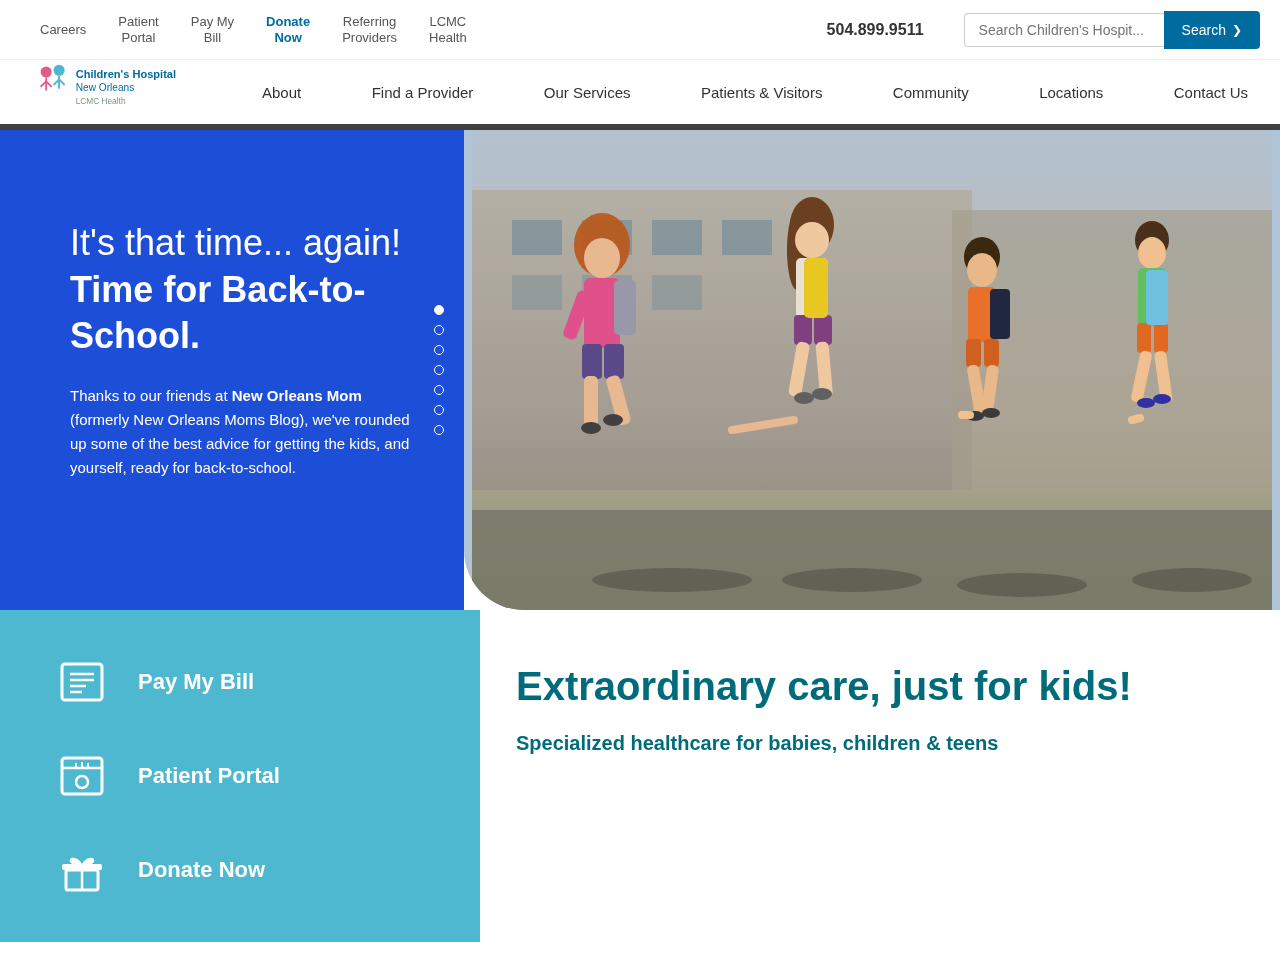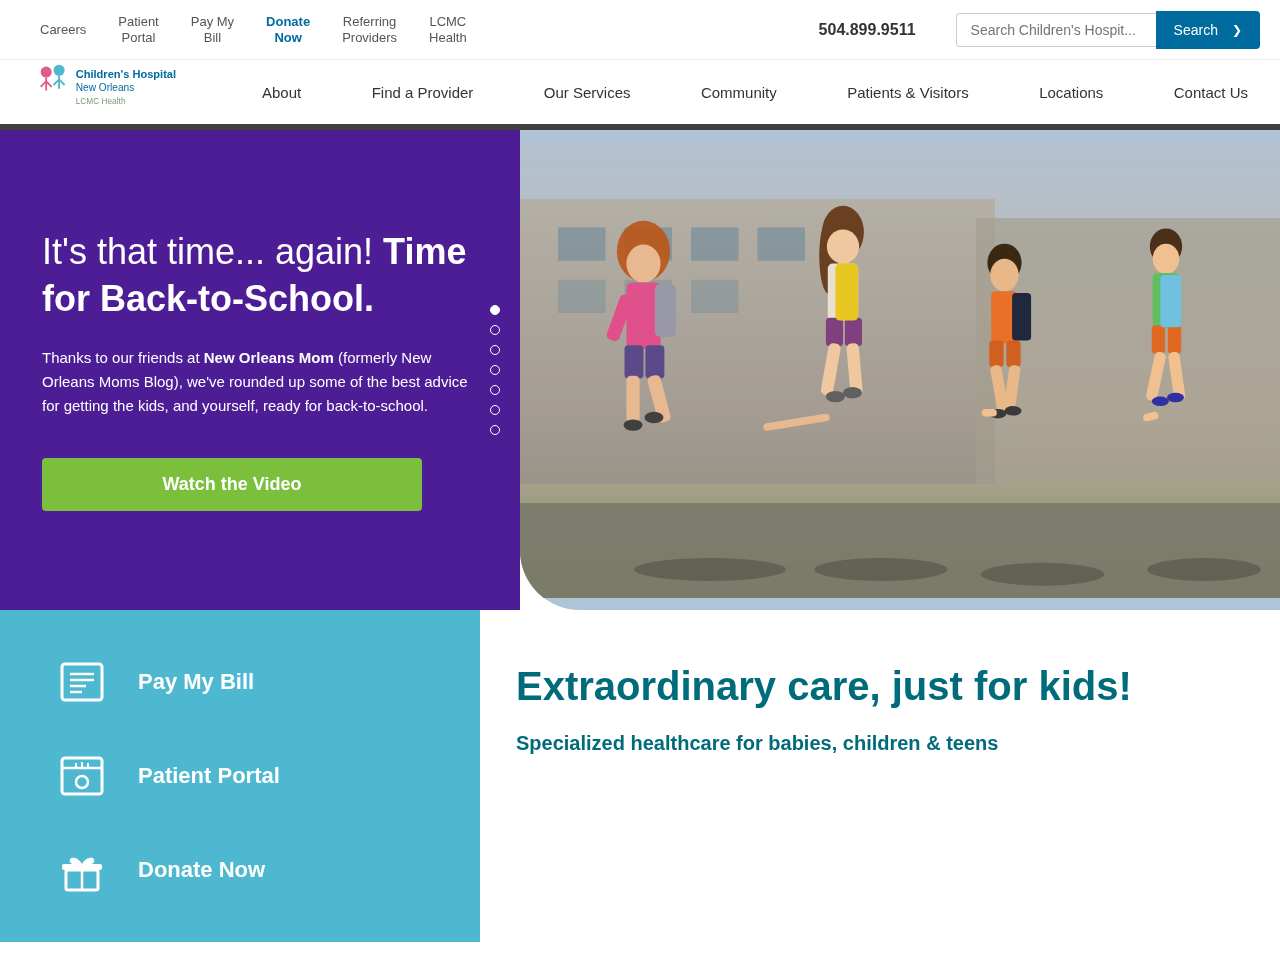--- a/index.html
+++ b/index.html
@@ -52,21 +52,21 @@
     .search-btn {
       background: #006b9f;
       color: #fff;
       border: none;
       padding: 8px 18px;
       font-size: 14px;
       cursor: pointer;
       border-radius: 0 4px 4px 0;
       display: flex;
       align-items: center;
-      gap: 14px;
+      gap: 6px;
       height: 38px;
     }
     .search-btn .chevron {
       font-size: 12px;
     }
 
     
     .nav-bar {
       display: flex;
       align-items: center;
@@ -100,27 +100,27 @@
       align-items: center;
       white-space: nowrap;
     }
 
     
     .hero {
       display: flex;
       height: 480px;
     }
     .hero-left {
-      width: 520px;
+      width: 464px;
       flex-shrink: 0;
-      background: #4c1d95;
+      background: #1d4ed8;
       display: flex;
       flex-direction: column;
       justify-content: center;
-      padding: 50px 50px 50px 42px;
+      padding: 50px 50px 50px 70px;
       position: relative;
     }
     .hero-title {
       color: #fff;
       font-size: 36px;
       line-height: 1.3;
       margin-bottom: 24px;
       font-weight: normal;
     }
     .hero-title strong {
@@ -279,36 +279,35 @@
 
       <text x="52" y="18" font-size="12" font-weight="bold" fill="#006b9f">Children's Hospital</text>
       <text x="52" y="33" font-size="11" fill="#006b9f">New Orleans</text>
       <text x="52" y="47" font-size="9" fill="#7a9a7a">LCMC Health</text>
     </svg>
   </div>
   <nav class="main-nav">
     <a href="#">About</a>
     <a href="#">Find a Provider</a>
     <a href="#">Our Services</a>
+    <a href="#">Patients &amp; Visitors</a>
     <a href="#">Community</a>
-    <a href="#">Patients &amp; Visitors</a>
     <a href="#">Locations</a>
     <a href="#">Contact Us</a>
   </nav>
 </div>
 
 <div class="hero">
   <div class="hero-left">
     <h1 class="hero-title">
       <span>It's that time... again! </span><strong>Time for Back-to-School.</strong>
     </h1>
     <p class="hero-body">
       <span>Thanks to our friends at </span><strong>New Orleans Mom</strong><span> (formerly New Orleans Moms Blog), we've rounded up some of the best advice for getting the kids, and yourself, ready for back-to-school.</span>
     </p>
-    <button class="watch-btn">Watch the Video</button>
     <div class="slider-dots">
       <span class="dot active"></span>
       <span class="dot"></span>
       <span class="dot"></span>
       <span class="dot"></span>
       <span class="dot"></span>
       <span class="dot"></span>
       <span class="dot"></span>
     </div>
   </div>

